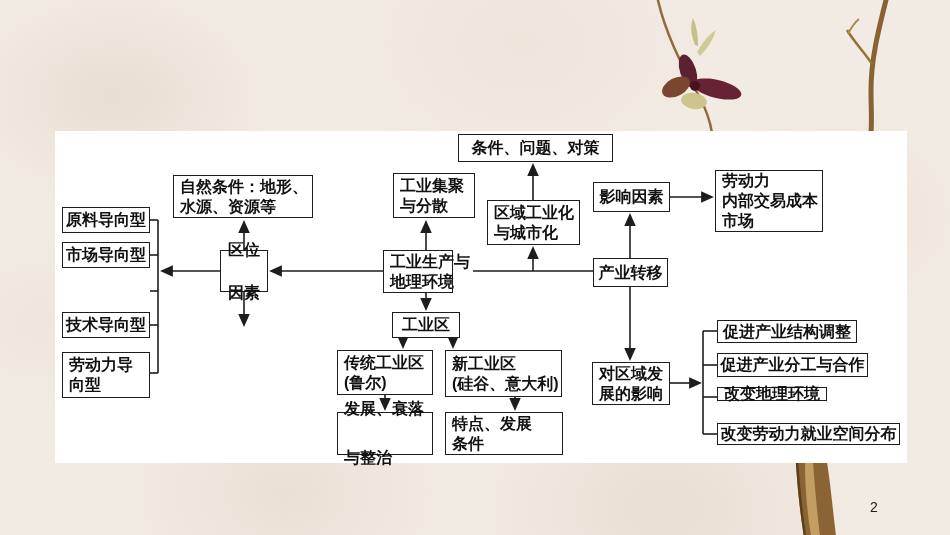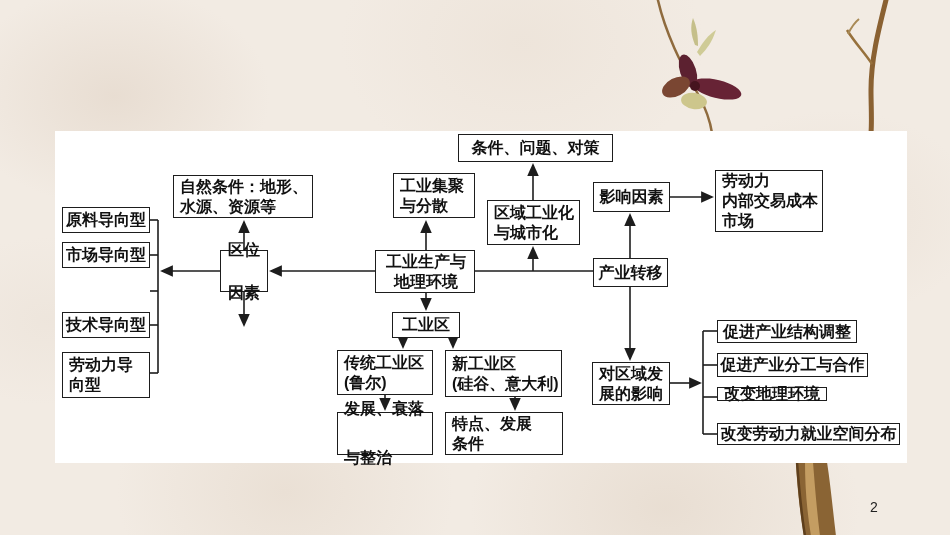--- a/index.html
+++ b/index.html
@@ -147,21 +147,21 @@
       <div>劳动力导</div>
       <div>向型</div>
     </div>
 
     <div class="node c" style="left:165px;top:119px;width:48px;height:42px;gap:23px;">
       <div>区位</div>
       <div>因素</div>
     </div>
 
 
-    <div class="node" style="left:320px;top:119px;width:100px;height:43px;text-align:center;">
+    <div class="node" style="left:328px;top:119px;width:70px;height:43px;">
       <div>工业生产与</div>
       <div>地理环境</div>
     </div>
 
     <div class="node c" style="left:538px;top:127px;width:75px;height:29px;">
       <div>产业转移</div>
     </div>
 
     <div class="node c" style="left:337px;top:181px;width:68px;height:26px;">
       <div>工业区</div>

